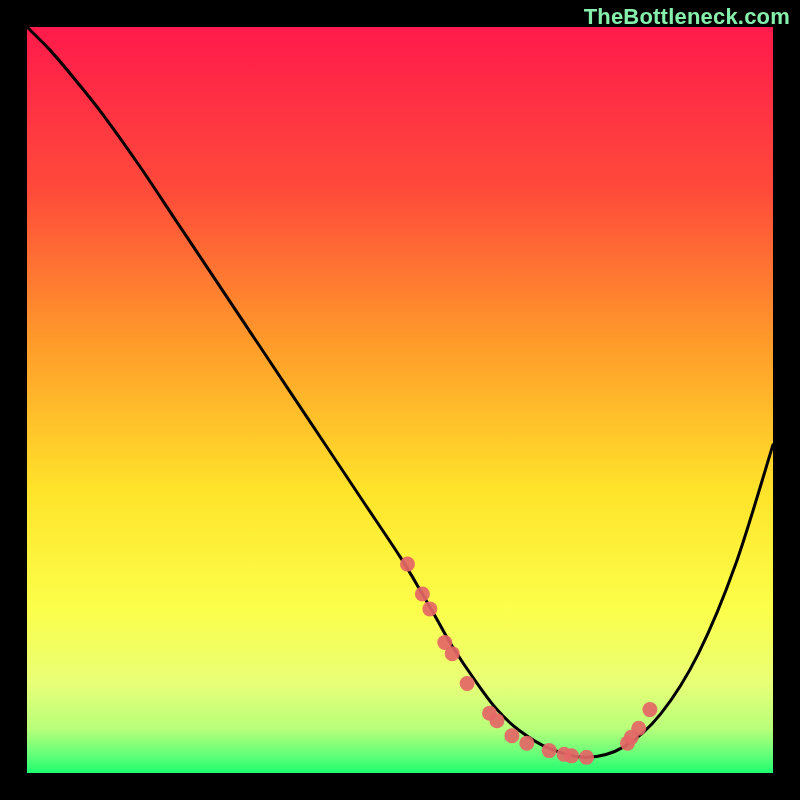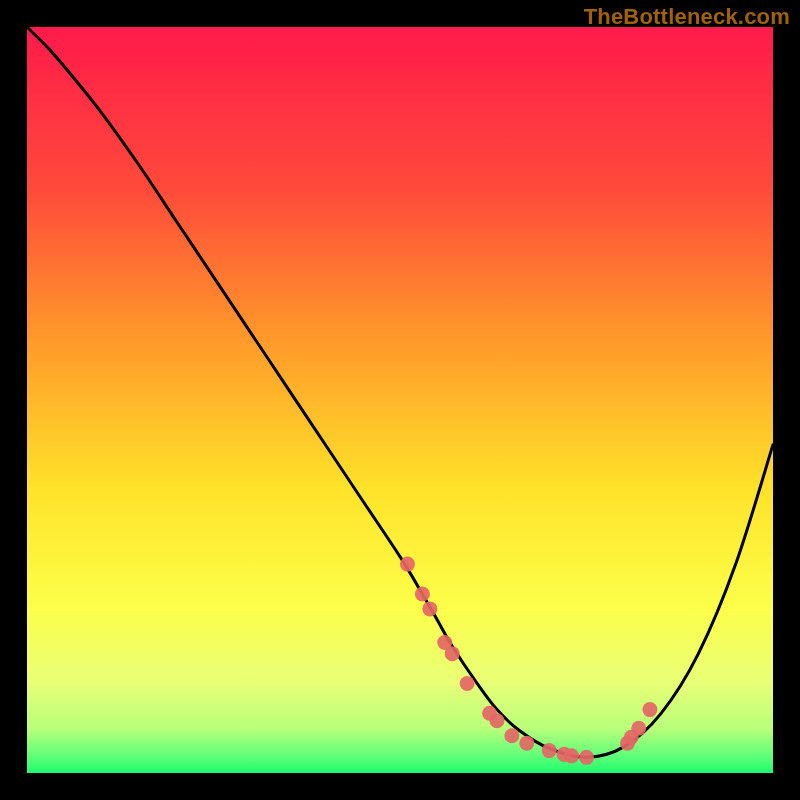--- a/index.html
+++ b/index.html
@@ -13,21 +13,21 @@
   .frame {
     position: relative;
     width: 800px;
     height: 800px;
     background: #000;
   }
   .watermark {
     position: absolute;
     top: 4px;
     right: 10px;
-    color: #a16207;
+    color: #86efac;
     font-size: 22px;
     font-weight: 600;
     letter-spacing: 0.2px;
     z-index: 5;
   }
   .plot {
     position: absolute;
     left: 27px;
     top: 27px;
     width: 746px;

